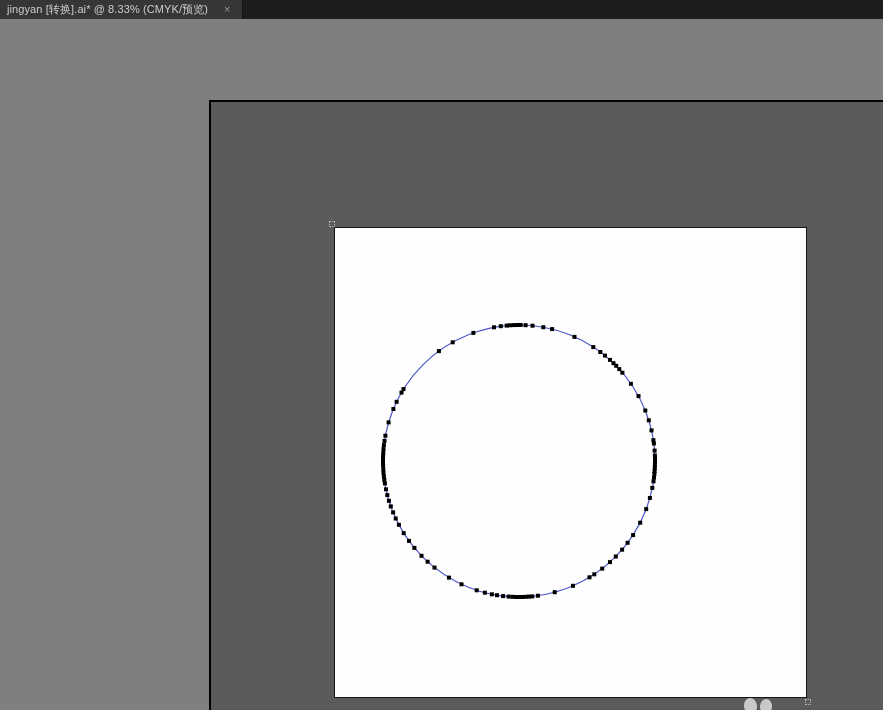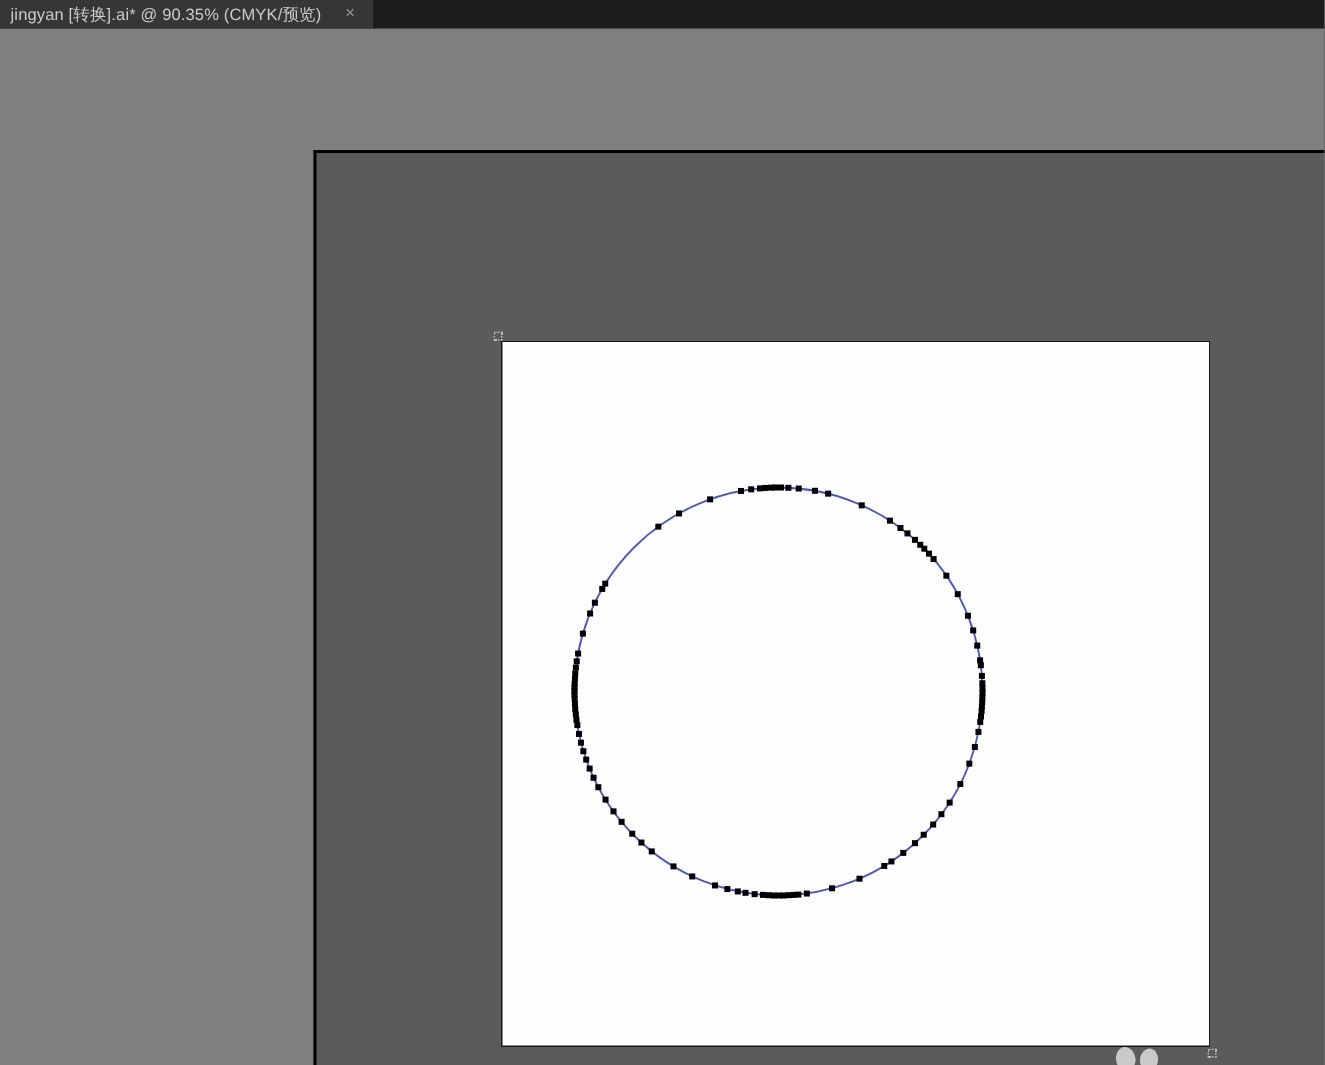--- a/index.html
+++ b/index.html
@@ -54,21 +54,21 @@
     background: #c9c9c9;
   }
   .paw-dot.d1 { left: 744px; top: 698px; width: 13px; height: 16px; transform: rotate(-8deg); }
   .paw-dot.d2 { left: 760px; top: 699px; width: 12px; height: 15px; transform: rotate(6deg); }
 </style>
 </head>
 <body>
 
 <div class="tabbar">
   <div class="tab">
-    <span class="tab-title">jingyan [转换].ai* @ 90.35% (CMYK/预览)</span>
+    <span class="tab-title">jingyan [转换].ai* @ 8.33% (CMYK/预览)</span>
     <span class="tab-close">×</span>
   </div>
 </div>
 
 <div class="canvas-area">
 </div>
 
 <div class="artboard">
   <svg class="selection-svg" xmlns="http://www.w3.org/2000/svg" viewBox="0 0 471 469">
       <circle cx="184" cy="233" r="136" fill="none" stroke="#4a55c8" stroke-width="1.2"></circle>

